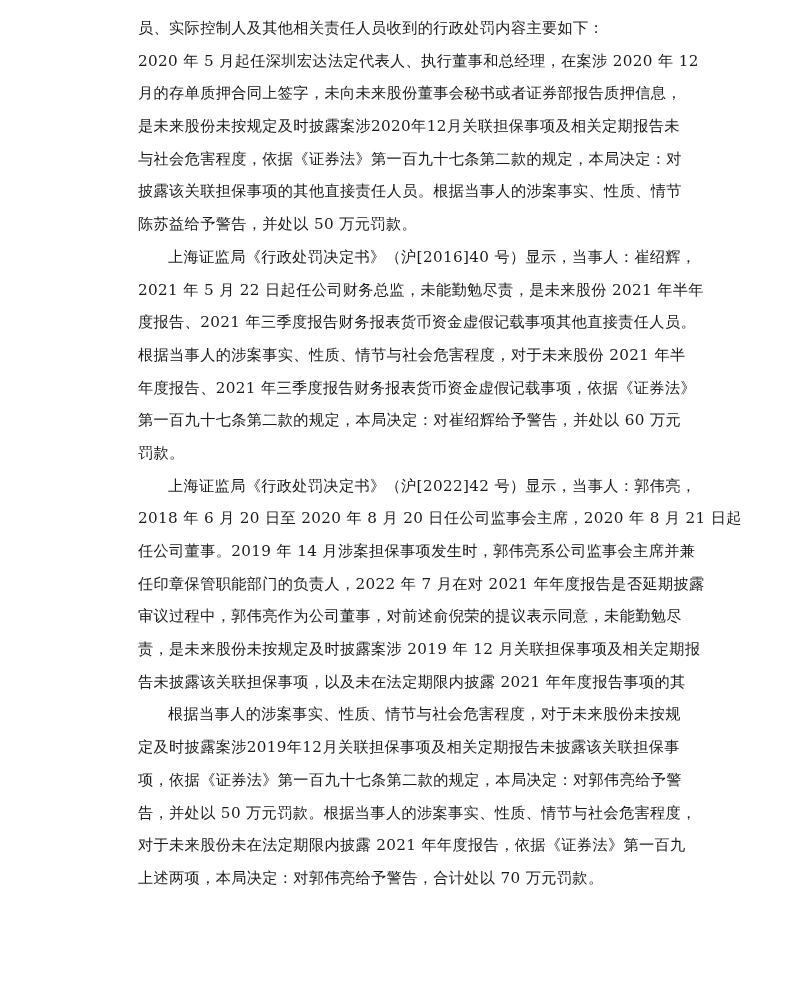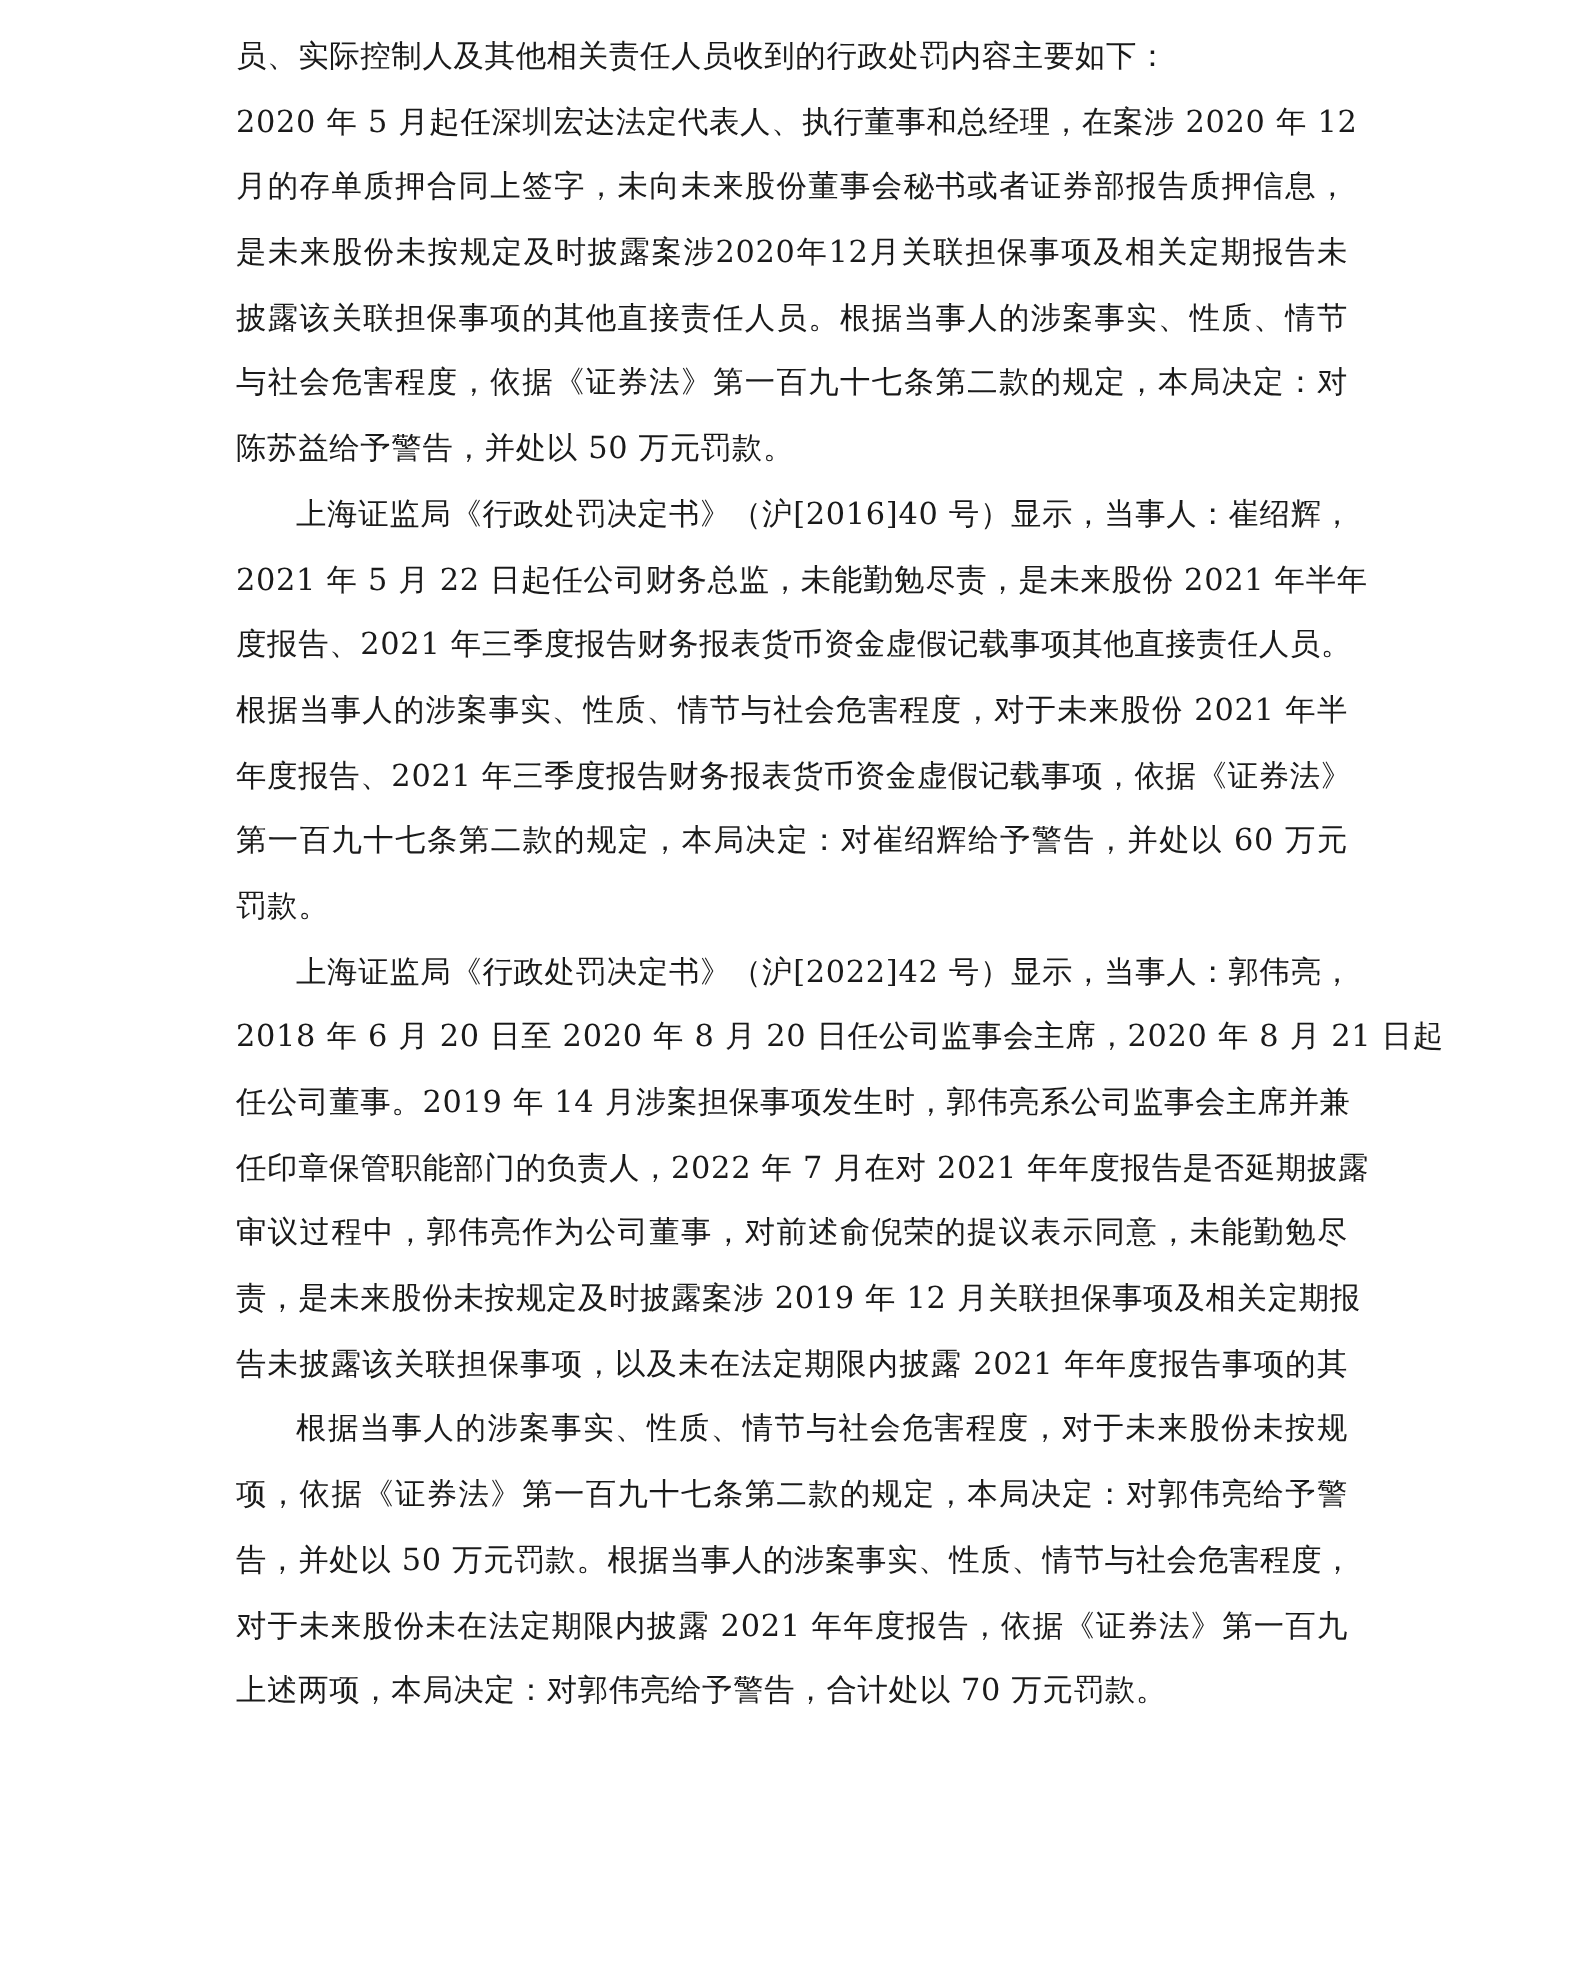--- a/index.html
+++ b/index.html
@@ -23,20 +23,21 @@
     font-size: 15.2px;
     line-height: 32.7px;
     letter-spacing: 0.35px;
   }
   .line {
     display: block;
     white-space: nowrap;
     height: 32.7px;
     text-align: justify;
     text-align-last: justify;
+    margin-left: 20px;
   }
   .line.last {
     text-align-last: left;
   }
   .line.indent {
     padding-left: 30px;
   }
 </style>
 </head>
 <body>
@@ -44,22 +45,22 @@
 <div class="page">
 
   <div class="paragraph">
     <span class="line last">员、实际控制人及其他相关责任人员收到的行政处罚内容主要如下：</span>
   </div>
 
   <div class="paragraph">
     <span class="line">2020 年 5 月起任深圳宏达法定代表人、执行董事和总经理，在案涉 2020 年 12</span>
     <span class="line">月的存单质押合同上签字，未向未来股份董事会秘书或者证券部报告质押信息，</span>
     <span class="line">是未来股份未按规定及时披露案涉2020年12月关联担保事项及相关定期报告未</span>
+    <span class="line">与社会危害程度，依据《证券法》第一百九十七条第二款的规定，本局决定：对</span>
     <span class="line">披露该关联担保事项的其他直接责任人员。根据当事人的涉案事实、性质、情节</span>
-    <span class="line">与社会危害程度，依据《证券法》第一百九十七条第二款的规定，本局决定：对</span>
     <span class="line last">陈苏益给予警告，并处以 50 万元罚款。</span>
   </div>
 
   <div class="paragraph">
     <span class="line indent">上海证监局《行政处罚决定书》（沪[2016]40 号）显示，当事人：崔绍辉，</span>
     <span class="line">2021 年 5 月 22 日起任公司财务总监，未能勤勉尽责，是未来股份 2021 年半年</span>
     <span class="line">度报告、2021 年三季度报告财务报表货币资金虚假记载事项其他直接责任人员。</span>
     <span class="line">根据当事人的涉案事实、性质、情节与社会危害程度，对于未来股份 2021 年半</span>
     <span class="line">年度报告、2021 年三季度报告财务报表货币资金虚假记载事项，依据《证券法》</span>
     <span class="line">第一百九十七条第二款的规定，本局决定：对崔绍辉给予警告，并处以 60 万元</span>
@@ -71,19 +72,20 @@
     <span class="line">2018 年 6 月 20 日至 2020 年 8 月 20 日任公司监事会主席，2020 年 8 月 21 日起</span>
     <span class="line">任公司董事。2019 年 14 月涉案担保事项发生时，郭伟亮系公司监事会主席并兼</span>
     <span class="line">任印章保管职能部门的负责人，2022 年 7 月在对 2021 年年度报告是否延期披露</span>
     <span class="line">审议过程中，郭伟亮作为公司董事，对前述俞倪荣的提议表示同意，未能勤勉尽</span>
     <span class="line">责，是未来股份未按规定及时披露案涉 2019 年 12 月关联担保事项及相关定期报</span>
     <span class="line">告未披露该关联担保事项，以及未在法定期限内披露 2021 年年度报告事项的其</span>
   </div>
 
   <div class="paragraph">
     <span class="line indent">根据当事人的涉案事实、性质、情节与社会危害程度，对于未来股份未按规</span>
+    <span class="line">定及时披露案涉2019年12月关联担保事项及相关定期报告未披露该关联担保事</span>
     <span class="line">项，依据《证券法》第一百九十七条第二款的规定，本局决定：对郭伟亮给予警</span>
     <span class="line">告，并处以 50 万元罚款。根据当事人的涉案事实、性质、情节与社会危害程度，</span>
     <span class="line">对于未来股份未在法定期限内披露 2021 年年度报告，依据《证券法》第一百九</span>
     <span class="line last">上述两项，本局决定：对郭伟亮给予警告，合计处以 70 万元罚款。</span>
   </div>
 
 </div>
 
 </body></html>

